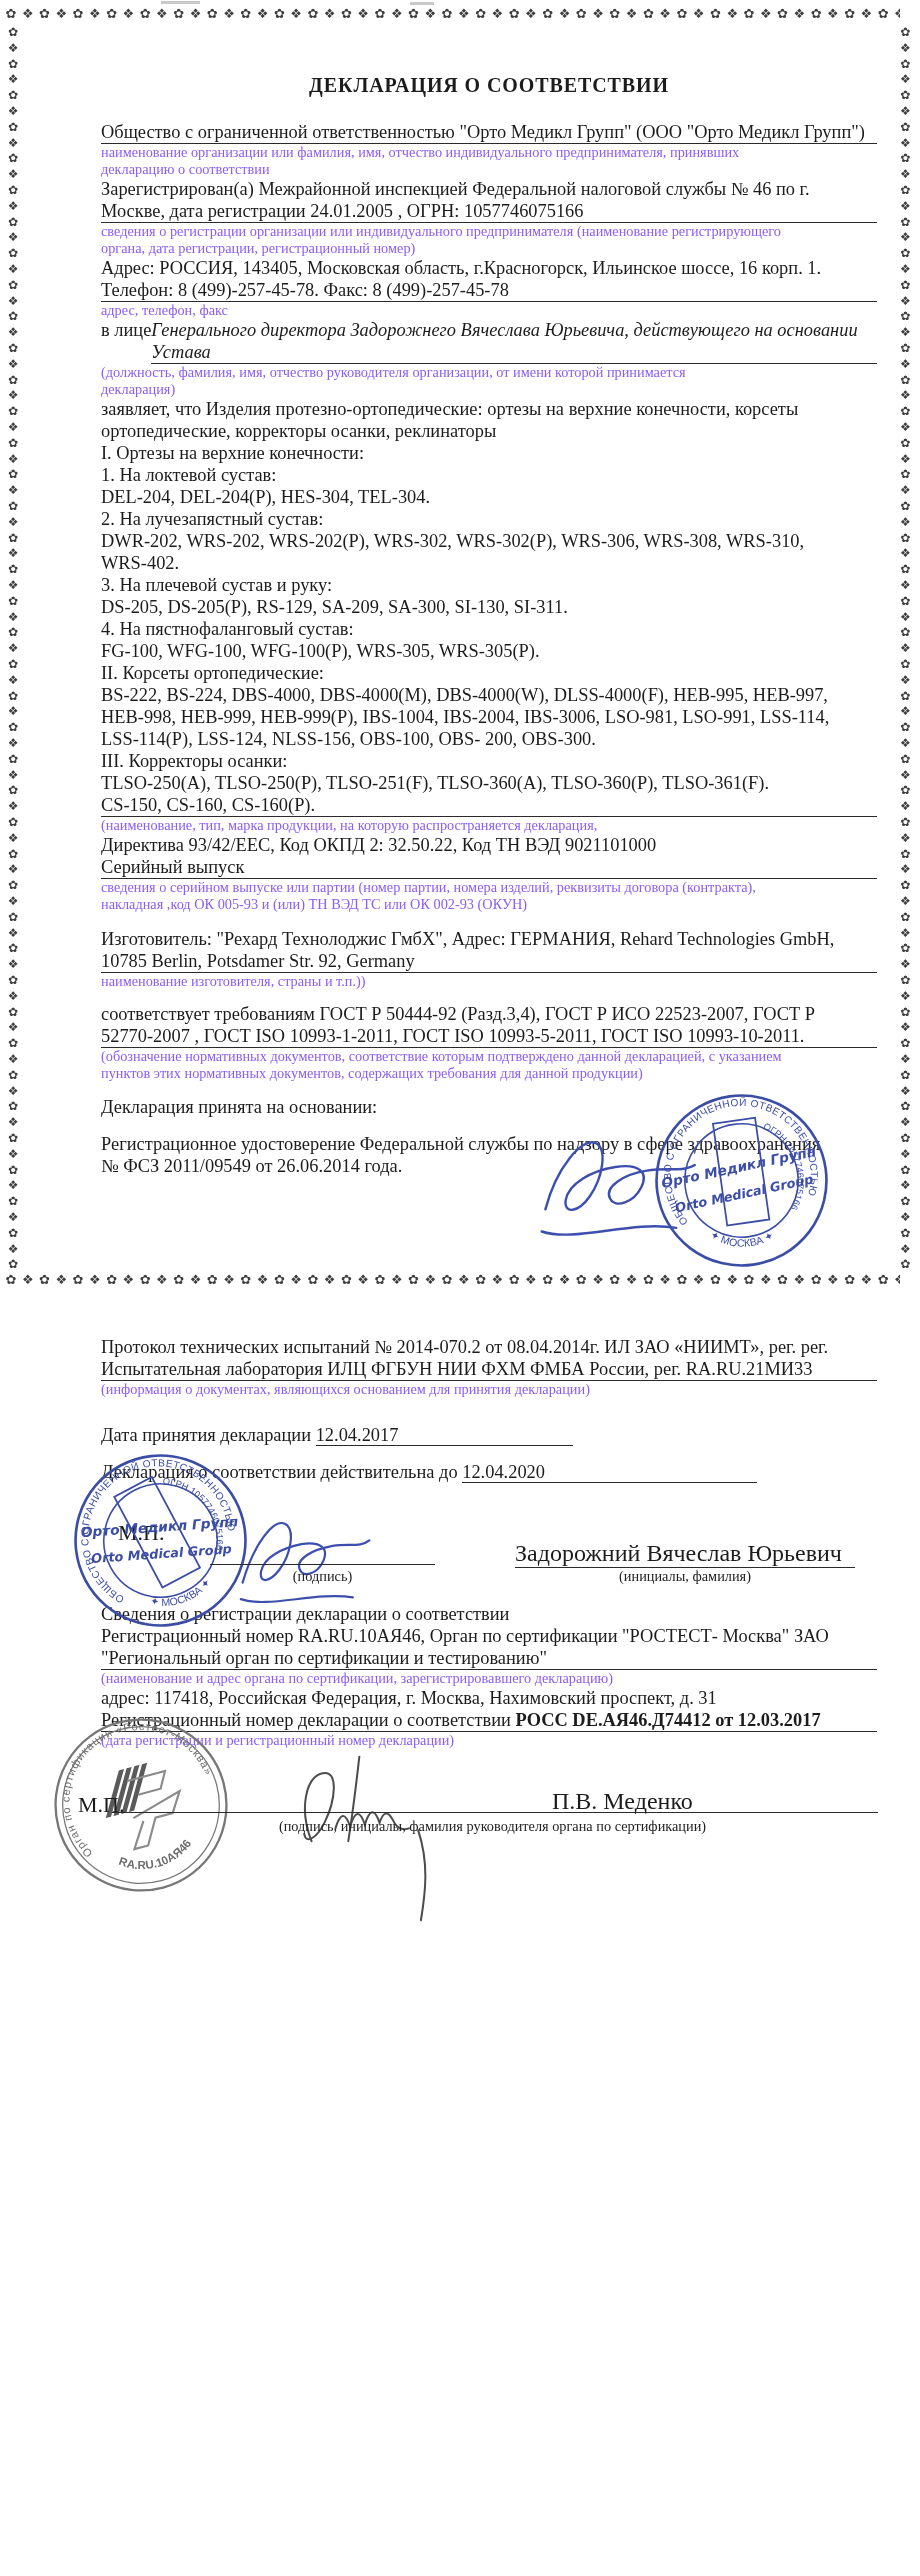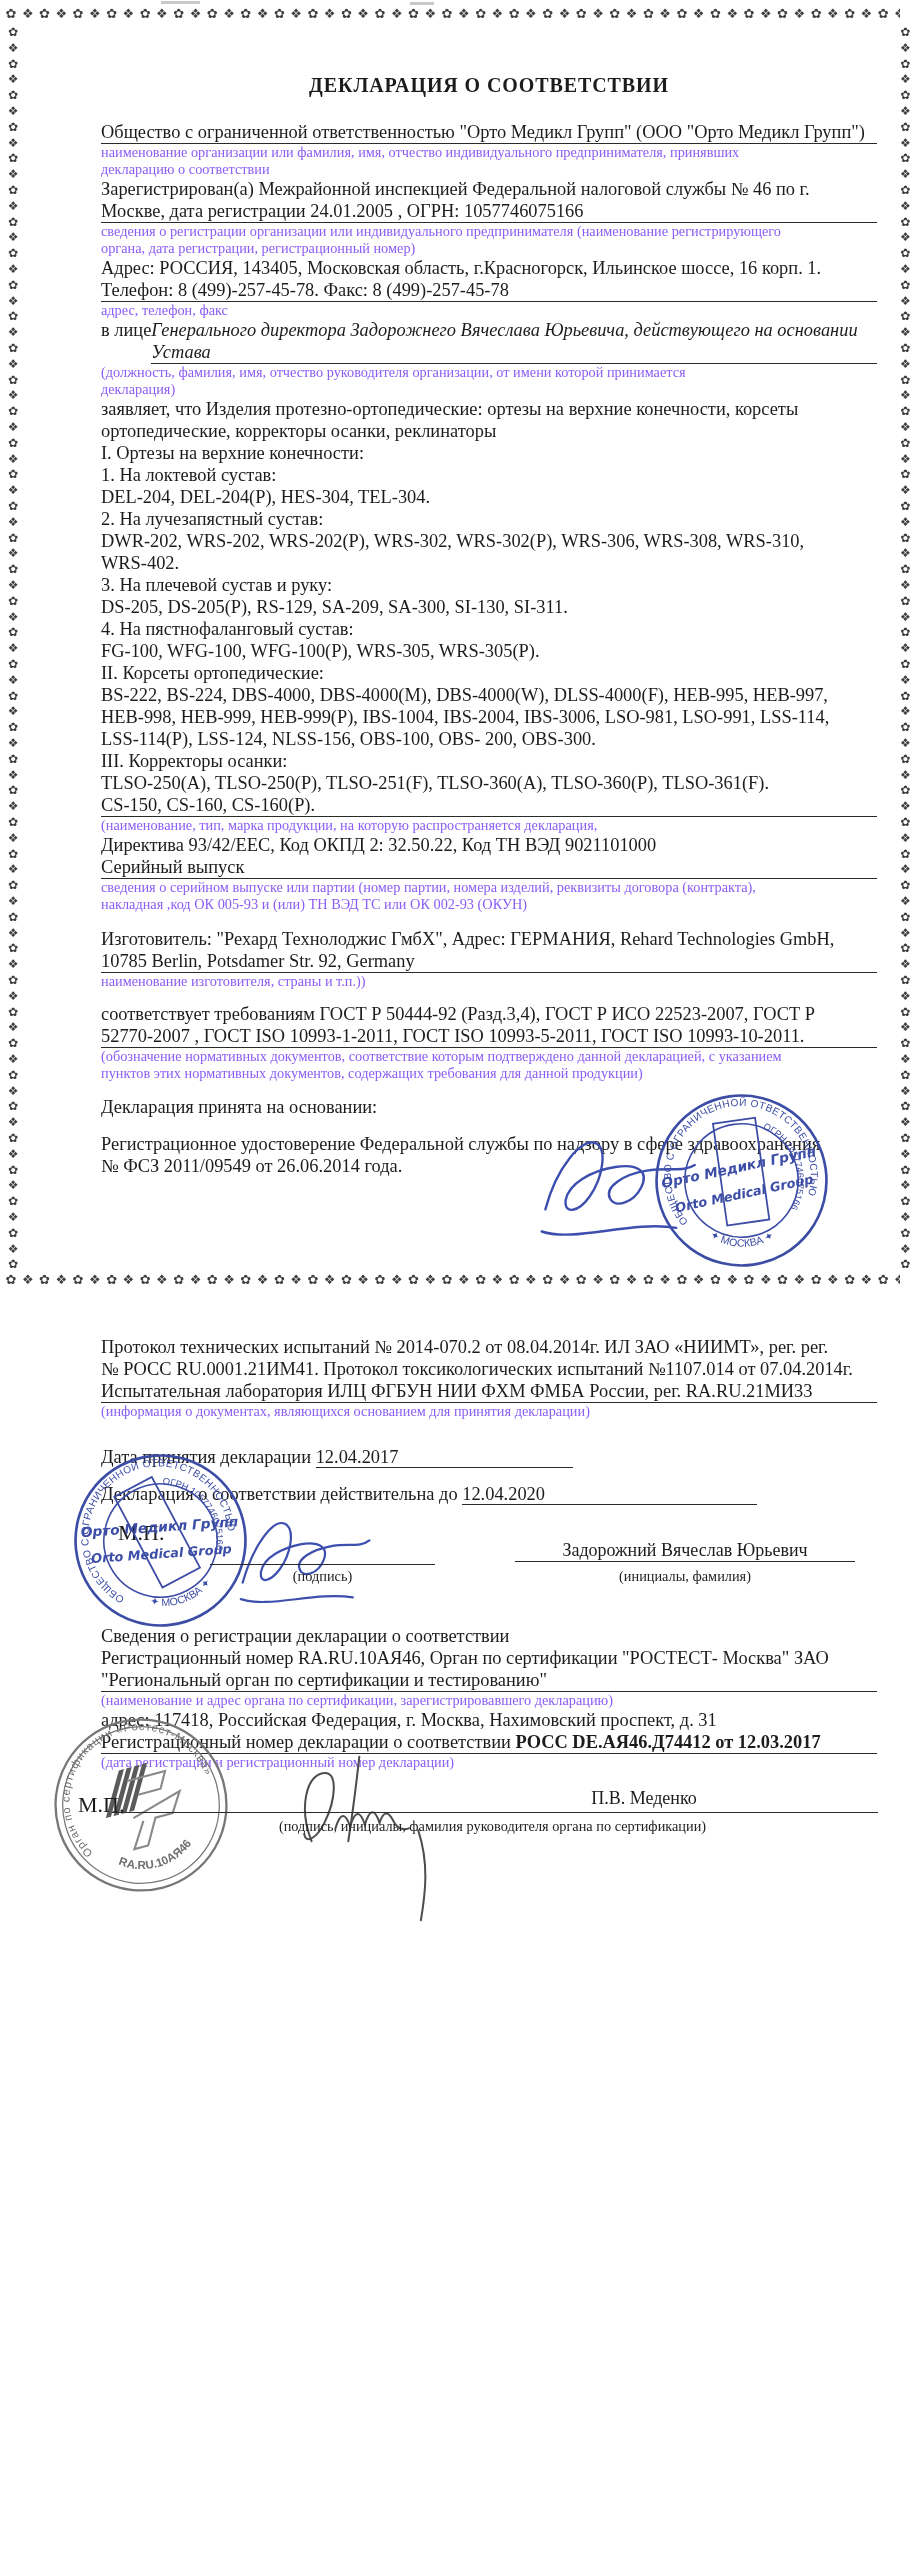--- a/index.html
+++ b/index.html
@@ -24,21 +24,21 @@
   .preu-full{display:flex;}
   .preu-full .useg{flex:1;border-bottom:1.8px solid #2a2a2a;font-style:italic;}
   .preu .useg{border-bottom:1.8px solid #2a2a2a;}
   .bseg{font-weight:bold;}
   .gap{width:100%;}
   
   .abs{position:absolute;}
   .mp{font-size:22px;color:#1c1c1c;text-align:right;}
   .rule{border-top:1.8px solid #2a2a2a;height:0;}
   .siglabel{font-size:14.3px;text-align:center;color:#222;}
-  .signame{font-size:18px;text-align:center;}
+  .signame{font-size:24px;}
   .stamp{position:absolute;}
   .stamp svg{display:block;}
   text{user-select:none;}
 </style>
 </head>
 <body>
 
 <div id="page">
 
   <div class="orn" id="orn-top">✿❖✿❖✿❖✿❖✿❖✿❖✿❖✿❖✿❖✿❖✿❖✿❖✿❖✿❖✿❖✿❖✿❖✿❖✿❖✿❖✿❖✿❖✿❖✿❖✿❖✿❖✿❖✿❖✿❖✿❖✿❖✿❖✿❖✿❖✿❖✿❖✿❖✿❖✿❖✿❖✿❖✿❖✿❖✿❖✿❖✿❖✿❖✿❖✿❖✿❖✿❖✿❖✿❖✿❖✿❖✿❖✿❖✿❖✿❖✿❖✿❖✿❖✿❖✿❖✿❖✿❖✿❖✿❖✿❖✿❖✿❖✿❖✿❖✿❖✿❖✿❖✿❖✿❖✿❖✿❖✿❖✿❖✿❖✿❖✿❖✿❖✿❖✿❖✿❖✿❖</div>
@@ -132,21 +132,20 @@
 
   <svg class="abs" style="left:538px;top:1130px;" width="166" height="120" viewBox="0 0 180 130">
     <g stroke="#3d4fae" stroke-width="2.6" fill="none" stroke-linecap="round">
       <path d="M8,86 C20,40 48,8 62,14 C76,20 70,52 56,72 C44,89 28,92 30,76 C33,58 58,44 84,40 C110,36 120,46 112,62 C104,78 84,86 78,74 C72,62 92,48 118,44 C142,40 158,46 170,38"></path>
       <path d="M4,110 C40,122 100,98 150,106"></path>
     </g>
   </svg>
 
   <div id="lower-lines">
       <div class="ln body">Протокол  технических испытаний № 2014-070.2 от 08.04.2014г. ИЛ ЗАО «НИИМТ», рег. рег.</div>
-      <div class="ln body">№ РОСС RU.0001.21ИМ41. Протокол токсикологических испытаний №1107.014 от 07.04.2014г.</div>
       <div class="ln body body-u">Испытательная лаборатория ИЛЦ ФГБУН НИИ ФХМ ФМБА России, рег. RA.RU.21МИ33</div>
       <div class="ln small">(информация о документах, являющихся основанием для принятия декларации)</div>
       <div class="gap" style="height: 26px;"></div>
       <div class="ln body preu"><span>Дата принятия декларации </span><span class="useg" style="padding-right: 175px;">12.04.2017</span></div>
       <div class="gap" style="height: 14.7px;"></div>
       <div class="ln body preu"><span>Декларация о соответствии действительна до </span><span class="useg" style="padding-right: 212px;">12.04.2020</span></div>
       <div class="gap" style="height: 120px;"></div>
       <div class="ln body">Сведения о регистрации декларации о соответствии</div>
       <div class="ln body">Регистрационный номер RA.RU.10АЯ46, Орган по сертификации "РОСТЕСТ- Москва" ЗАО</div>
       <div class="ln body body-u">"Региональный орган по сертификации и тестированию"</div>

